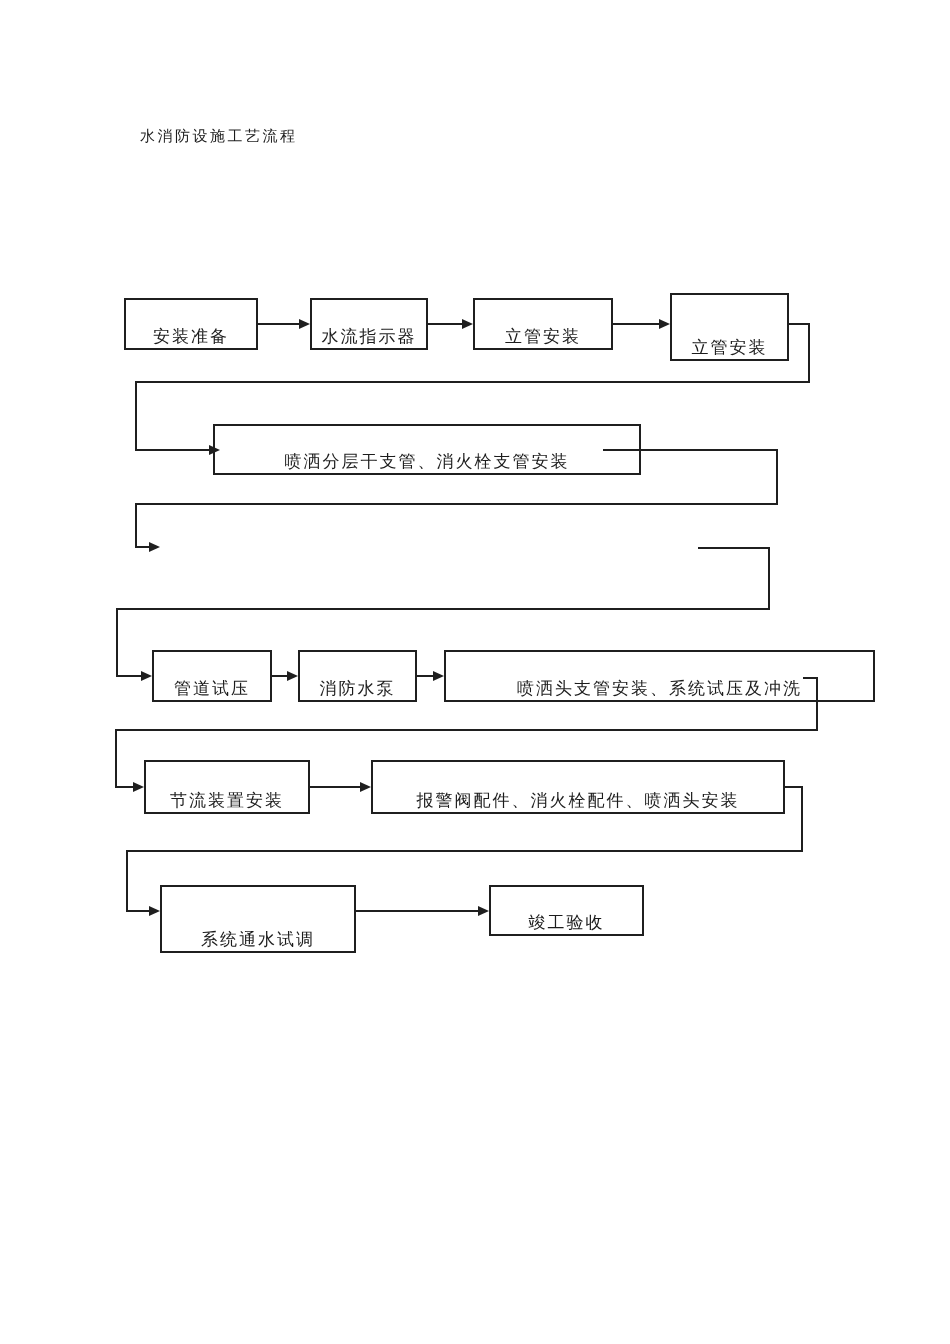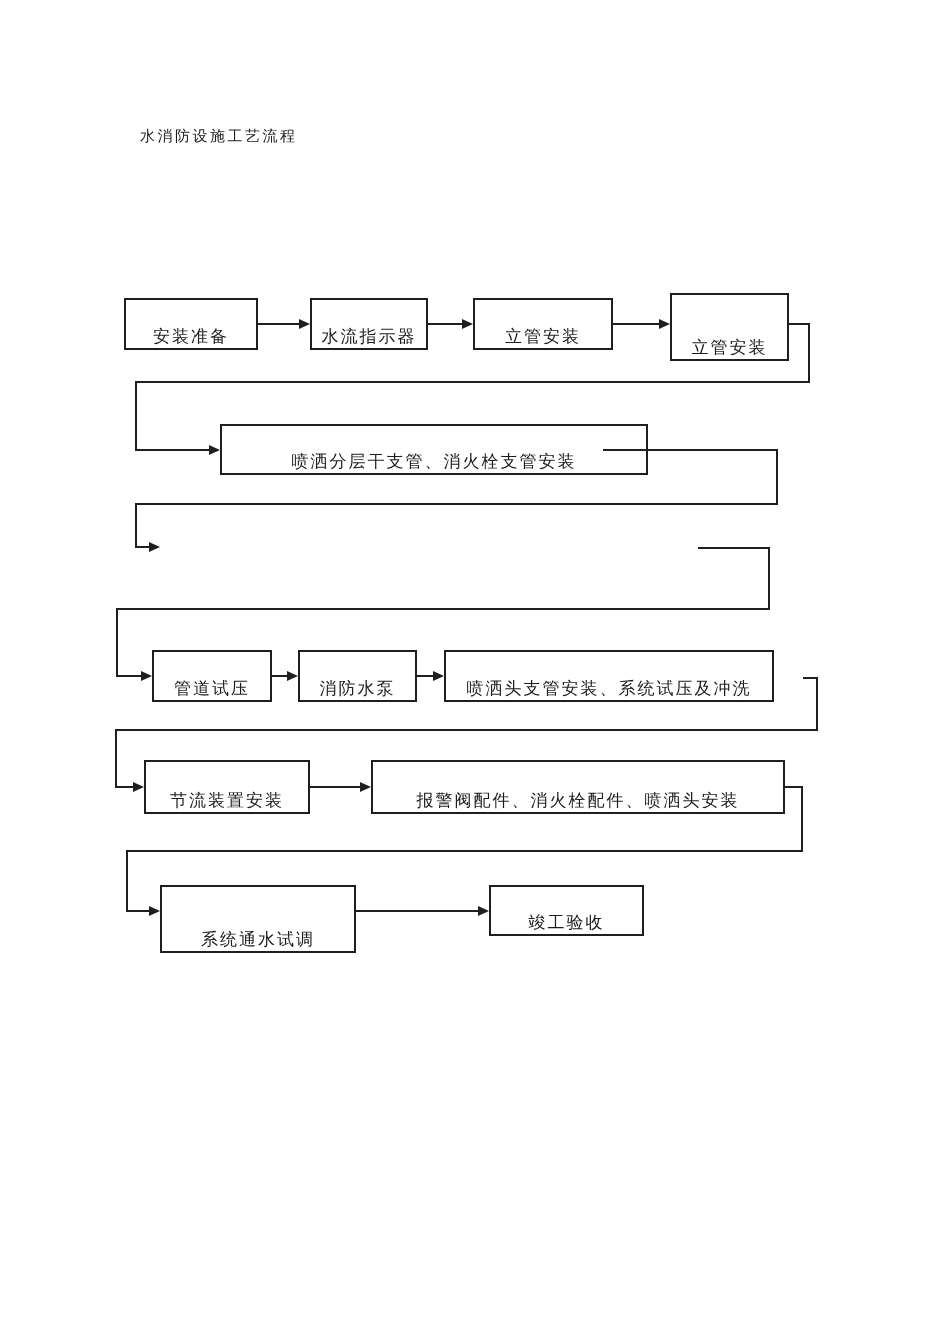--- a/index.html
+++ b/index.html
@@ -38,32 +38,32 @@
   <div class="node" style="left:310px;top:290px;width:118px;height:52px">
     <span>水流指示器</span>
   </div>
   <div class="node" style="left:473px;top:290px;width:140px;height:52px">
     <span>立管安装</span>
   </div>
   <div class="node" style="left:670px;top:285px;width:119px;height:68px">
     <span>立管安装</span>
   </div>
 
-  <div class="node" style="left:220px;top:416px;width:428px;height:51px">
+  <div class="node" style="left:213px;top:416px;width:428px;height:51px">
     <span>喷洒分层干支管、消火栓支管安装</span>
   </div>
 
 
   <div class="node" style="left:152px;top:642px;width:120px;height:52px">
     <span>管道试压</span>
   </div>
   <div class="node" style="left:298px;top:642px;width:119px;height:52px">
     <span>消防水泵</span>
   </div>
-  <div class="node" style="left:444px;top:642px;width:330px;height:52px">
+  <div class="node" style="left:444px;top:642px;width:431px;height:52px">
     <span>喷洒头支管安装、系统试压及冲洗</span>
   </div>
 
   <div class="node" style="left:371px;top:752px;width:414px;height:54px">
     <span>报警阀配件、消火栓配件、喷洒头安装</span>
   </div>
   <div class="node" style="left:144px;top:752px;width:166px;height:54px">
     <span>节流装置安装</span>
   </div>
 

